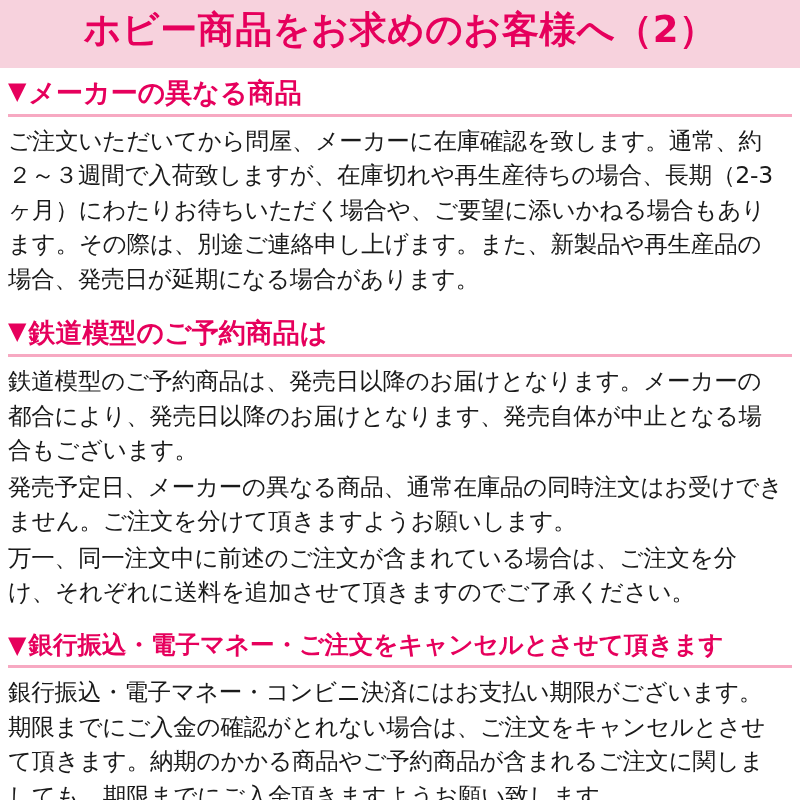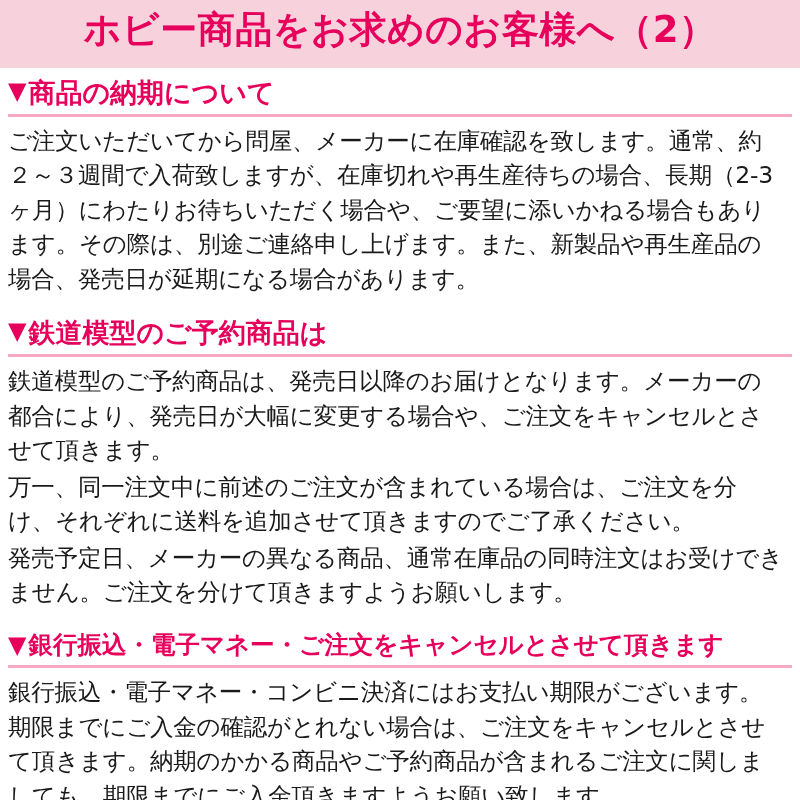--- a/index.html
+++ b/index.html
@@ -96,37 +96,37 @@
 
   <div class="banner">
     <div class="banner-title">ホビー商品をお求めのお客様へ（2）</div>
   </div>
 
   <div class="content">
 
     <div class="section">
       <div class="section-head">
         <span class="tri">▼</span>
-        <span>商品の納期について</span>
+        <span>メーカーの異なる商品</span>
       </div>
       <div class="section-rule"></div>
       <p class="para">ご注文いただいてから問屋、メーカーに在庫確認を致します。通常、約２～３週間で入荷致しますが、在庫切れや再生産待ちの場合、長期（2-3ヶ月）にわたりお待ちいただく場合や、ご要望に添いかねる場合もあります。その際は、別途ご連絡申し上げます。また、新製品や再生産品の場合、発売日が延期になる場合があります。</p>
     </div>
 
     <div class="blockgap"></div>
 
     <div class="section">
       <div class="section-head">
         <span class="tri">▼</span>
         <span>鉄道模型のご予約商品は</span>
       </div>
       <div class="section-rule"></div>
-      <p class="para">鉄道模型のご予約商品は、発売日以降のお届けとなります。メーカーの都合により、発売日が大幅に変更する場合や、ご注文をキャンセルとさせて頂きます。</p>
+      <p class="para">鉄道模型のご予約商品は、発売日以降のお届けとなります。メーカーの都合により、発売日以降のお届けとなります、発売自体が中止となる場合もございます。</p>
+      <p class="para">発売予定日、メーカーの異なる商品、通常在庫品の同時注文はお受けできません。ご注文を分けて頂きますようお願いします。</p>
       <p class="para">万一、同一注文中に前述のご注文が含まれている場合は、ご注文を分け、それぞれに送料を追加させて頂きますのでご了承ください。</p>
-      <p class="para">発売予定日、メーカーの異なる商品、通常在庫品の同時注文はお受けできません。ご注文を分けて頂きますようお願いします。</p>
     </div>
 
     <div class="blockgap"></div>
 
     <div class="section">
       <div class="section-head small">
         <span class="tri">▼</span>
         <span>銀行振込・電子マネー・ご注文をキャンセルとさせて頂きます</span>
       </div>
       <div class="section-rule"></div>

